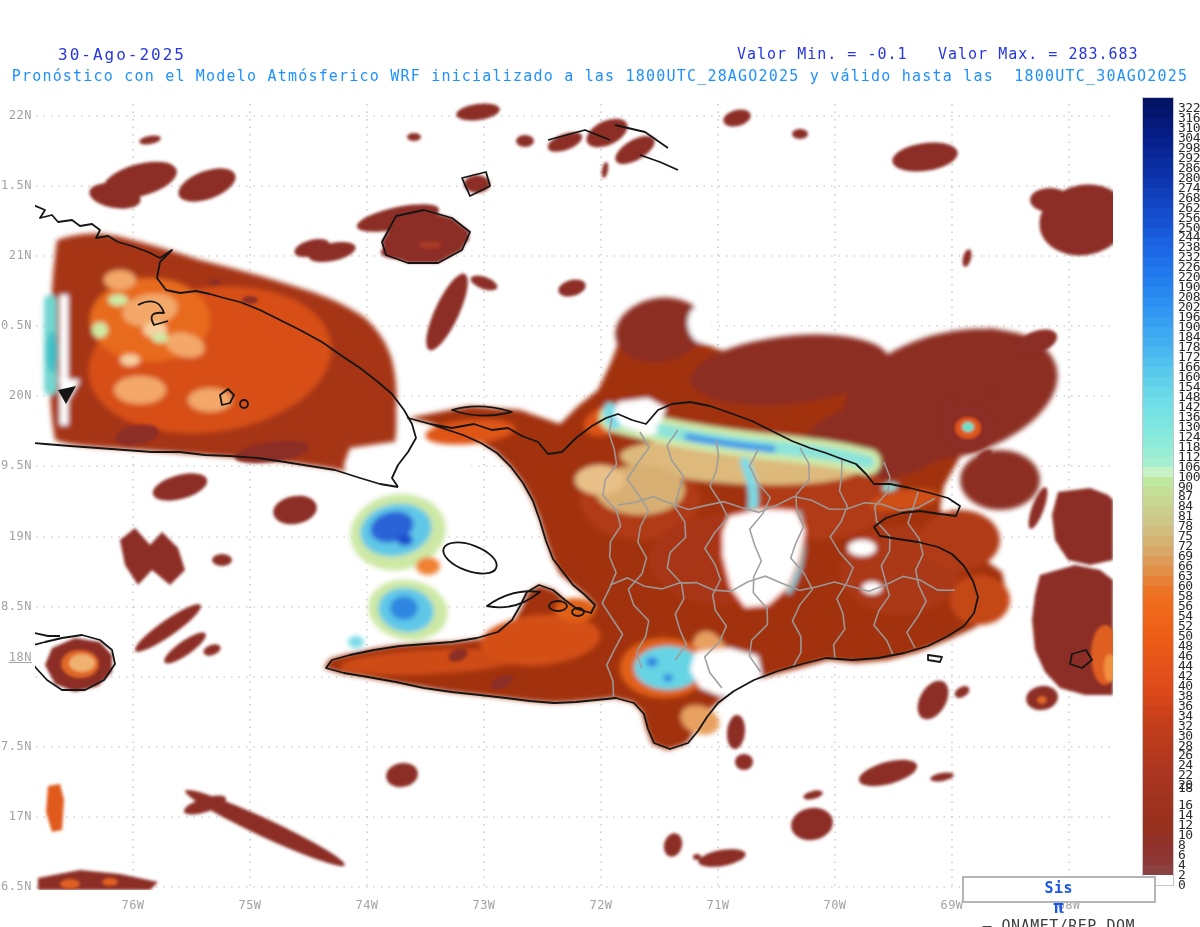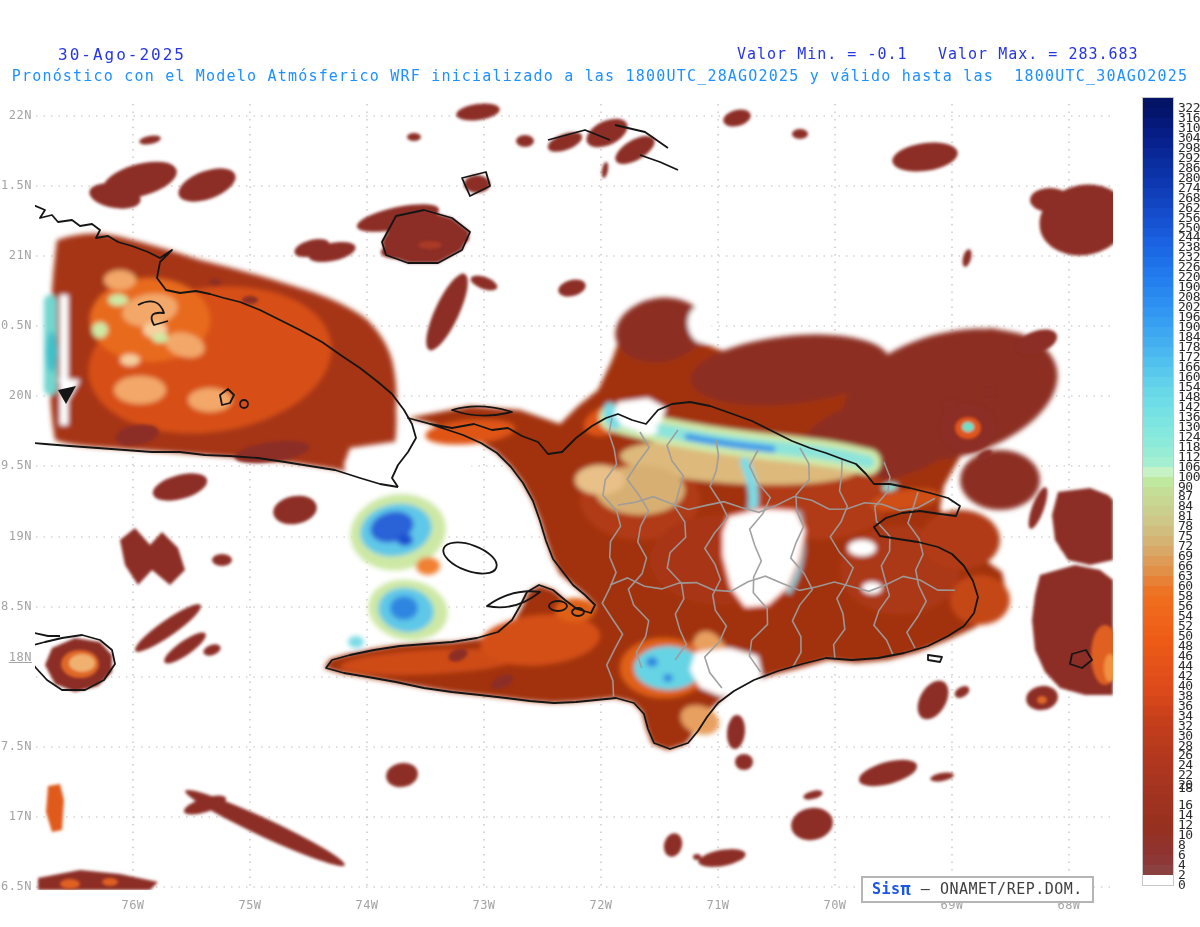--- a/index.html
+++ b/index.html
@@ -12,23 +12,23 @@
   .h3{position:absolute;top:67px;left:0;width:1200px;text-align:center;
       font-size:15px;letter-spacing:1.2px;color:#1e90ff;white-space:pre;}
   #map-svg{position:absolute;left:35px;top:100px;}
   .latlab{position:absolute;width:32px;text-align:right;font-size:12px;color:#a3a3a3;letter-spacing:0.5px;}
   .lonlab{position:absolute;width:44px;text-align:center;font-size:12px;color:#a3a3a3;letter-spacing:0.5px;}
   #colorbar{position:absolute;left:1143px;top:98px;width:30px;height:787px;
             outline:1px solid #c7c7c7;}
   .cbcell{position:absolute;left:0;width:30px;}
   .cblab{position:absolute;left:1178px;font-size:13px;color:#2a2a2a;letter-spacing:-0.5px;
          transform:translateY(-52%);line-height:10px;}
-  #brand{position:absolute;left:861px;top:876px;height:20px;padding:1px 9px 2px 9px;
+  #brand{position:absolute;left:962px;top:876px;height:20px;padding:1px 9px 2px 9px;
          background:#fff;border:2px solid #b5b5b5;font-size:15px;letter-spacing:0.5px;
-         display:flex;align-items:center;white-space:pre;}
+         display:flex;align-items:center;white-space:pre;flex-direction:column;}
   #brand .sis{color:#1a56e8;font-weight:bold;}
   #brand .pi{color:#1a56e8;font-size:17px;font-weight:bold;}
   #brand .rest{color:#3f3f3f;}
 </style>
 </head>
 <body>
 
 <div id="page">
 
   <span class="h2" style="left:58px">30-Ago-2025</span>

